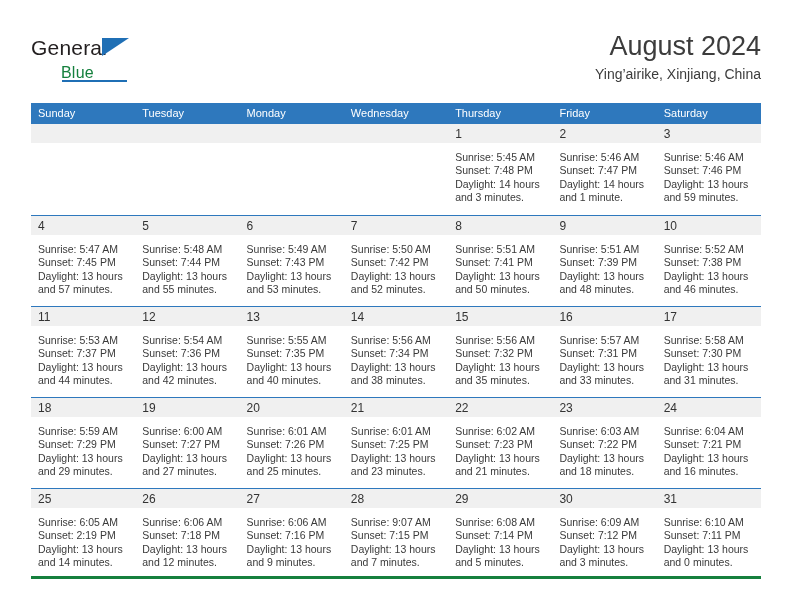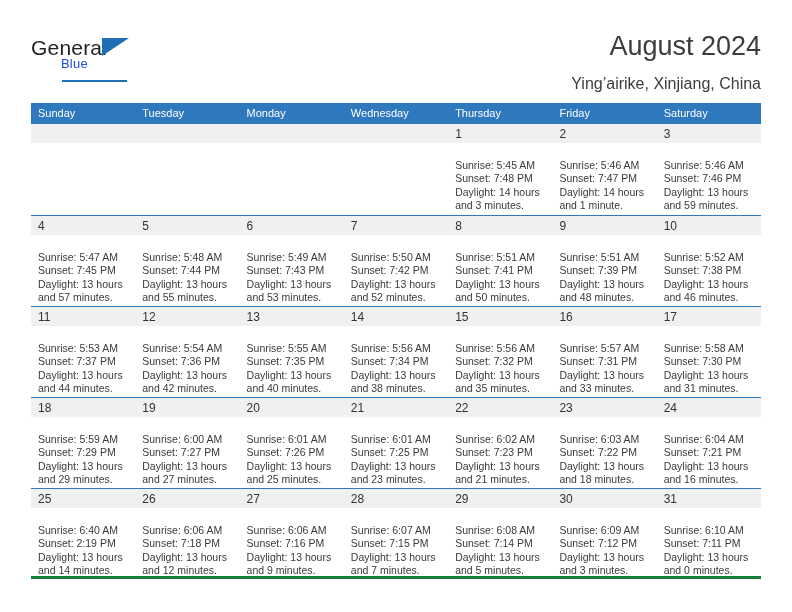--- a/index.html
+++ b/index.html
@@ -50,23 +50,23 @@
     left: 71px;
     top: 2px;
     width: 0;
     height: 0;
     border-left: 27px solid #1f6fb5;
     border-bottom: 18px solid transparent;
   }
   .logo-blue {
     position: absolute;
     left: 30px;
-    top: 20px;
-    font-size: 13px;
-    color: #1d4ed8;
+    top: 28px;
+    font-size: 16px;
+    color: #15803d;
     letter-spacing: 0.2px;
   }
   .logo-underline {
     position: absolute;
     left: 31px;
     top: 44px;
     width: 65px;
     height: 2px;
     background: #1f6fb5;
   }
@@ -78,24 +78,24 @@
     text-align: right;
   }
   .cal-title {
     font-size: 27px;
     color: #3c3c3c;
     font-weight: normal;
     line-height: 32px;
     white-space: nowrap;
   }
   .cal-subtitle {
-    font-size: 16px;
+    font-size: 14px;
     color: #3c3c3c;
     line-height: 20px;
-    margin-top: 12px;
+    margin-top: 2px;
     white-space: nowrap;
   }
 
   
   .calendar {
     position: absolute;
     left: 31px;
     top: 103px;
     width: 730px;
   }
@@ -137,21 +137,21 @@
     background: #f0f0f0;
     box-sizing: border-box;
     padding-left: 7px;
   }
   .day-number {
     font-size: 12px;
     line-height: 19px;
     color: #333333;
   }
   .day-info {
-    padding: 16px 6px 0 7px;
+    padding: 8px 6px 0 7px;
   }
   .day-info div {
     font-size: 10.5px;
     line-height: 13.4px;
     color: #3a3a3a;
     white-space: nowrap;
   }
 </style>
 </head>
 <body>
@@ -417,21 +417,21 @@
               <div>Sunset: 7:21 PM</div>
               <div>Daylight: 13 hours</div>
               <div>and 16 minutes.</div>
             </div>
           </div>
         </div>
         <div class="week-row last">
           <div class="day-cell">
             <div class="day-number-band"><span class="day-number">25</span></div>
             <div class="day-info">
-              <div>Sunrise: 6:40 AM</div>
+              <div>Sunrise: 6:05 AM</div>
               <div>Sunset: 2:19 PM</div>
               <div>Daylight: 13 hours</div>
               <div>and 14 minutes.</div>
             </div>
           </div>
           <div class="day-cell">
             <div class="day-number-band"><span class="day-number">26</span></div>
             <div class="day-info">
               <div>Sunrise: 6:06 AM</div>
               <div>Sunset: 7:18 PM</div>
@@ -444,21 +444,21 @@
             <div class="day-info">
               <div>Sunrise: 6:06 AM</div>
               <div>Sunset: 7:16 PM</div>
               <div>Daylight: 13 hours</div>
               <div>and 9 minutes.</div>
             </div>
           </div>
           <div class="day-cell">
             <div class="day-number-band"><span class="day-number">28</span></div>
             <div class="day-info">
-              <div>Sunrise: 6:07 AM</div>
+              <div>Sunrise: 9:07 AM</div>
               <div>Sunset: 7:15 PM</div>
               <div>Daylight: 13 hours</div>
               <div>and 7 minutes.</div>
             </div>
           </div>
           <div class="day-cell">
             <div class="day-number-band"><span class="day-number">29</span></div>
             <div class="day-info">
               <div>Sunrise: 6:08 AM</div>
               <div>Sunset: 7:14 PM</div>

